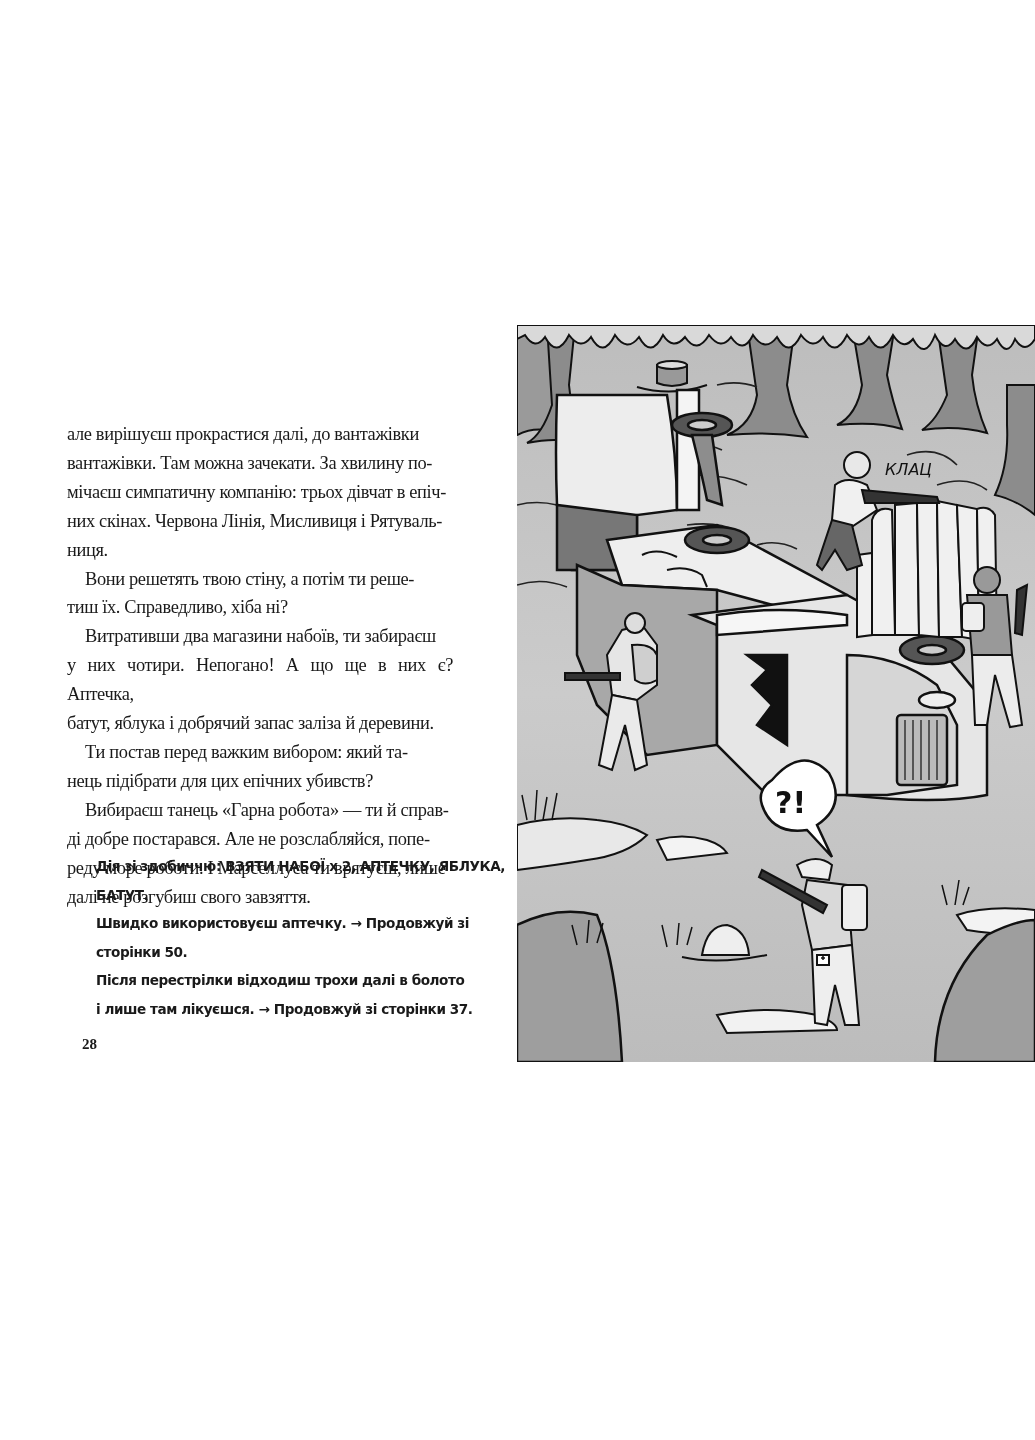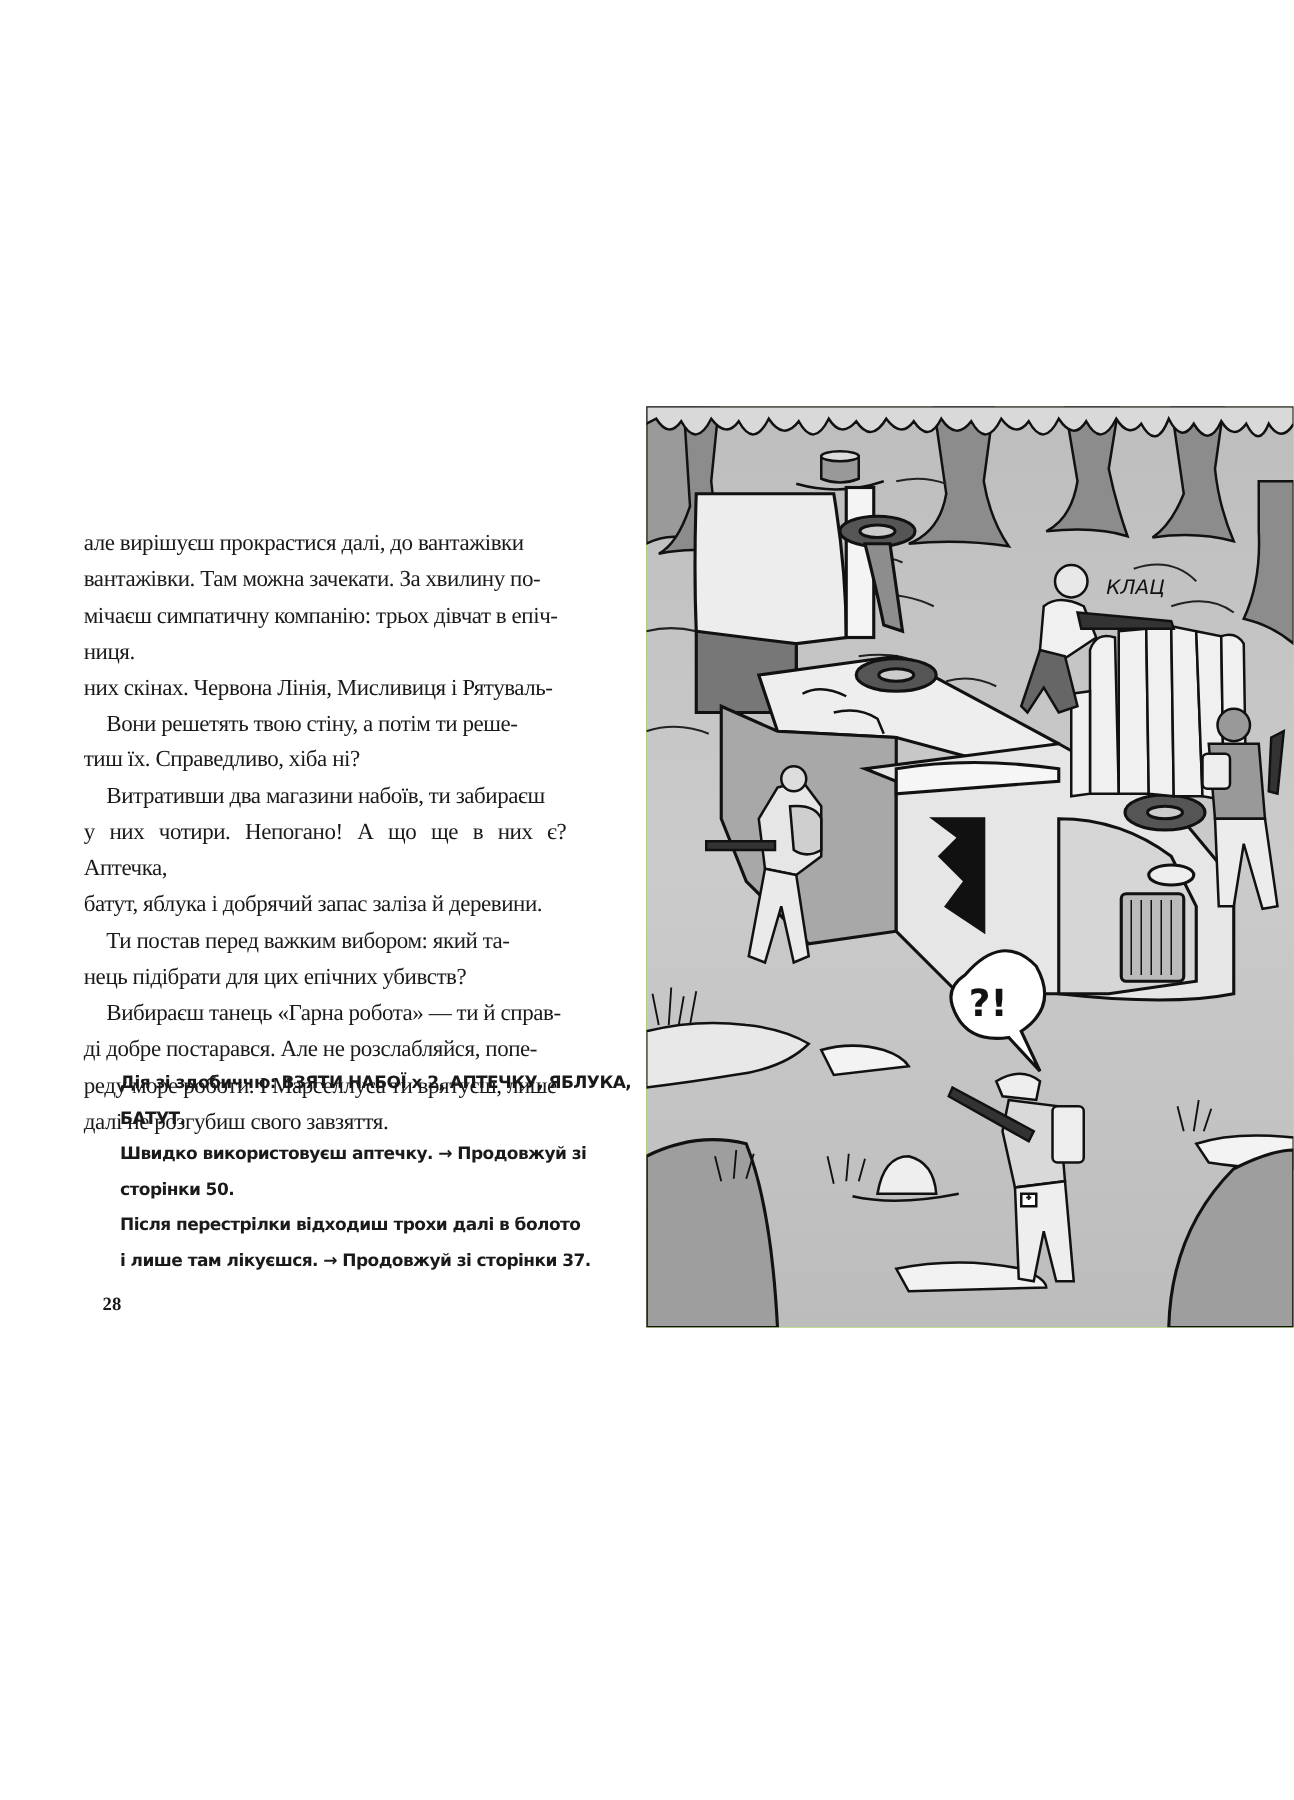--- a/index.html
+++ b/index.html
@@ -20,35 +20,35 @@
     font-family: "DejaVu Sans", "Liberation Sans", sans-serif; font-weight: bold;
     font-size: 13.6px; line-height: 28.5px; letter-spacing: -0.45px; color: #1a1a1a;
     white-space: nowrap;
   }
   .page-number {
     position: absolute; left: 82px; top: 1036px; font-family: Liberation Serif, serif;
     font-weight: bold; font-size: 15px; color: #1a1a1a;
   }
   .illustration {
     position: absolute; left: 517px; top: 325px; width: 518px; height: 737px; overflow: hidden;
-    background: #84cc16;
+    background: #ef4444;
   }
   .illustration svg { display: block; }
 </style>
 </head>
 <body>
 
 <div class="page-left">
   <div class="body-text">
     <p>
       <span style="display:block">але вирішуєш прокрастися далі, до вантажівки</span>
       <span style="display:block">вантажівки. Там можна зачекати. За хвилину по-</span>
       <span style="display:block">мічаєш симпатичну компанію: трьох дівчат в епіч-</span>
+      <span style="display:block">них скінах. Червона Лінія, Мисливиця і Рятуваль-</span>
       <span style="display:block">ниця.</span>
-      <span style="display:block">них скінах. Червона Лінія, Мисливиця і Рятуваль-</span>
     </p>
     <p>
       <span style="display:block;padding-left:18px">Вони решетять твою стіну, а потім ти реше-</span>
       <span style="display:block">тиш їх. Справедливо, хіба ні?</span>
     </p>
     <p>
       <span style="display:block;padding-left:18px">Витративши два магазини набоїв, ти забираєш</span>
       <span style="display:block">у них чотири. Непогано! А що ще в них є? Аптечка,</span>
       <span style="display:block">батут, яблука і добрячий запас заліза й деревини.</span>
     </p>

